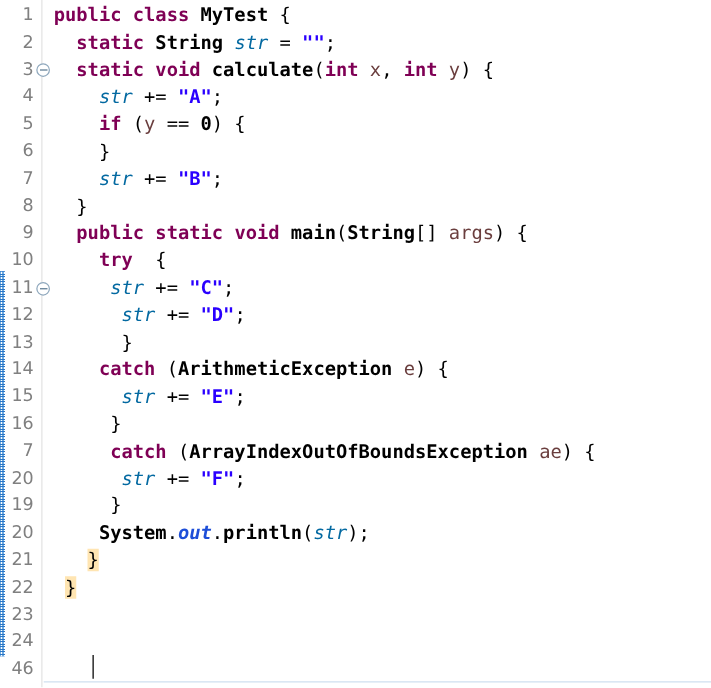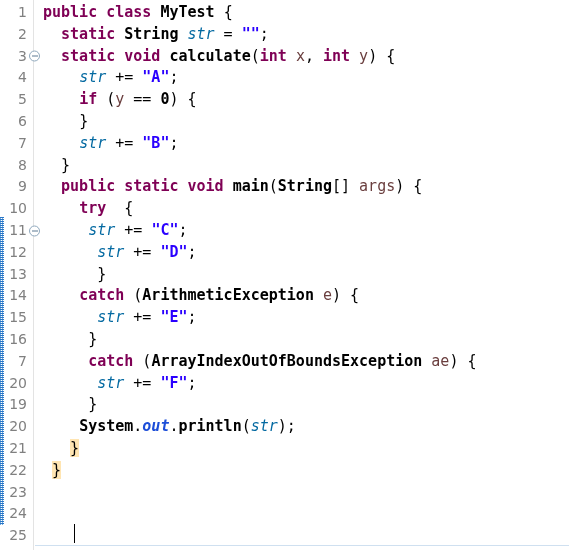--- a/index.html
+++ b/index.html
@@ -171,21 +171,21 @@
       <div class="gutter-row"><span>15</span></div>
       <div class="gutter-row"><span>16</span></div>
       <div class="gutter-row"><span>7</span></div>
       <div class="gutter-row"><span>20</span></div>
       <div class="gutter-row"><span>19</span></div>
       <div class="gutter-row"><span>20</span></div>
       <div class="gutter-row"><span>21</span></div>
       <div class="gutter-row"><span>22</span></div>
       <div class="gutter-row"><span>23</span></div>
       <div class="gutter-row"><span>24</span></div>
-      <div class="gutter-row"><span>25</span></div>
+      <div class="gutter-row"><span>46</span></div>
     </div>
 
   <div id="code">
       <div class="code-row"><span class="kw">public</span><span class="plain"> </span><span class="kw">class</span><span class="plain"> </span><span class="type">MyTest</span><span class="plain"> </span><span class="brace">{</span></div>
       <div class="code-row"><span class="plain">  </span><span class="kw">static</span><span class="plain"> </span><span class="type">String</span><span class="plain"> </span><span class="fld">str</span><span class="plain"> = </span><span class="str">""</span><span class="plain">;</span></div>
       <div class="code-row"><span class="plain">  </span><span class="kw">static</span><span class="plain"> </span><span class="kw">void</span><span class="plain"> </span><span class="type">calculate</span><span class="plain">(</span><span class="kw">int</span><span class="plain"> </span><span class="param">x</span><span class="plain">, </span><span class="kw">int</span><span class="plain"> </span><span class="param">y</span><span class="plain">) {</span></div>
       <div class="code-row"><span class="plain">    </span><span class="fld">str</span><span class="plain"> += </span><span class="str">"A"</span><span class="plain">;</span></div>
       <div class="code-row"><span class="plain">    </span><span class="kw">if</span><span class="plain"> (</span><span class="param">y</span><span class="plain"> == </span><span class="num">0</span><span class="plain">) {</span></div>
       <div class="code-row"><span class="plain">    </span><span class="brace">}</span></div>
       <div class="code-row"><span class="plain">    </span><span class="fld">str</span><span class="plain"> += </span><span class="str">"B"</span><span class="plain">;</span></div>

